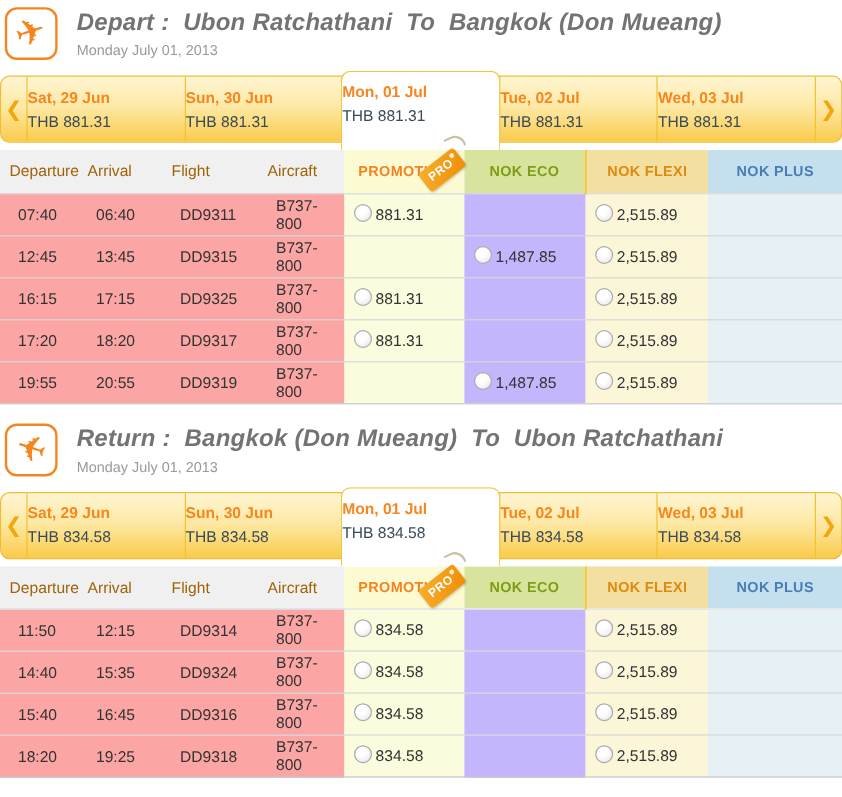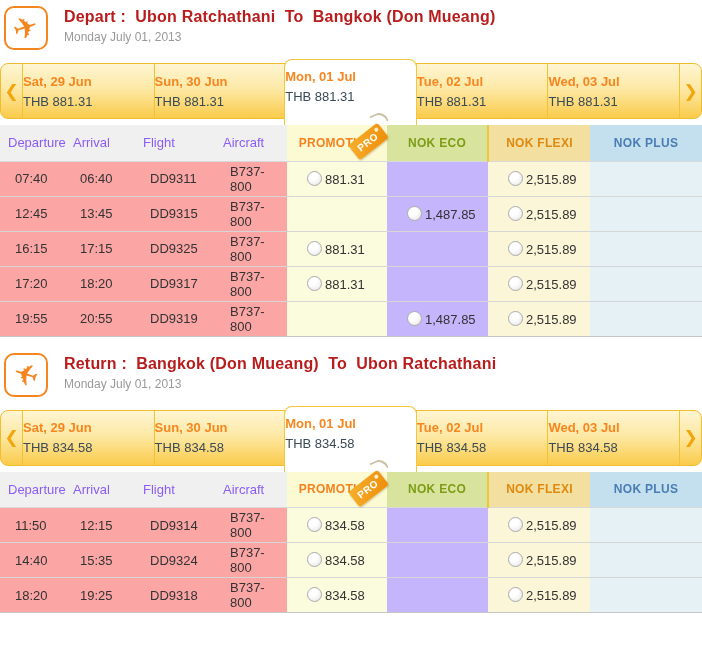--- a/index.html
+++ b/index.html
@@ -8,21 +8,21 @@
   .flight-section{width:702px;}
   .flight-section + .flight-section{margin-top:14px;}
 
   
   .sec-head{display:flex;align-items:flex-start;gap:16px;padding:2px 0 0 4px;}
   .plane-box{width:40px;height:40px;border:2px solid #F5861F;border-radius:10px;
     display:flex;align-items:center;justify-content:center;background:#fff;flex:0 0 auto;}
   .plane-glyph{font-size:30px;color:#F5861F;line-height:1;transform:rotate(-18deg);display:inline-block;}
   .mirrored .plane-glyph{transform:scaleX(-1) rotate(-18deg);}
   .sec-titles{padding-top:2px;}
-  .sec-title{font-size:16px;font-weight:bold;color:#b91c1c;white-space:pre;letter-spacing:.2px;}
+  .sec-title{font-size:20px;font-weight:bold;color:#737373;white-space:pre;letter-spacing:.2px;font-style:italic;}
   .sec-date{font-size:12px;color:#999;margin-top:4px;}
 
   
   .tab-strip{display:flex;height:54px;margin:13px 0 6px 0;position:relative;
     background:linear-gradient(180deg,#FEF5D2 0%,#FDE9A6 45%,#FACB4B 100%);
     border:1px solid #EFBD2F;border-radius:8px;}
   .arrow{width:21px;display:flex;align-items:center;justify-content:center;cursor:pointer;flex:0 0 auto;}
   .arrow span{font-size:17px;font-weight:bold;color:#F2A50C;line-height:1;}
   .arrow.right{border-left:1px solid #F1C231;}
   .tabs{display:flex;flex:1;}
@@ -31,30 +31,30 @@
   .tab-day{font-size:13px;font-weight:bold;color:#F6861F;}
   .tab-price{font-size:13px;color:#3A4A57;}
   .tab.selected{background:#FFF;border:1px solid #F3C63E;border-bottom:none;
     border-radius:8px 8px 0 0;margin:-5px -1px -7px -1px;z-index:2;padding-bottom:12px;}
 
   
   .fare-table{width:702px;border-collapse:collapse;table-layout:fixed;}
   .fare-table thead tr{height:36px;}
   .fare-table tbody tr{height:35px;border-bottom:1px solid #D6D6D6;}
   .fare-table tbody tr:last-child{border-bottom:1px solid #C6C6C6;}
-  .th-info{background:#F0F0F0;font-weight:normal;font-size:13px;color:#8b5cf6;
+  .th-info{background:#F0F0F0;font-weight:normal;font-size:13px;color:#a16207;
     text-align:left;padding-left:8px;border-bottom:1px solid #D9D9D9;}
   .th-fare{font-size:12px;font-weight:bold;text-align:center;letter-spacing:.3px;
     border-bottom:1px solid #D9D9D9;position:relative;}
   .fare-promotion.th-fare{background:#FBFAD2;color:#F6821F;}
   .fare-eco.th-fare{background:#D8E49E;color:#7E9C15;}
   .fare-flexi.th-fare{background:#F3DFA0;color:#E0890F;border-left:2px solid #EFC53C;}
   .fare-plus.th-fare{background:#C4E0EE;color:#4A7DB5;}
   .td-info{font-size:13px;color:#333;padding-left:15px;background:#fca5a5;}
-  .td-fare{padding-left:20px;vertical-align:middle;}
+  .td-fare{padding-left:8px;vertical-align:middle;}
   .fare-promotion.td-fare{background:#FBFBDE;}
   .fare-eco.td-fare{background:#c4b5fd;margin-left:36px;}
   .fare-flexi.td-fare{background:#FCF6D8;}
   .fare-plus.td-fare{background:#E6F1F5;}
   .radio{display:inline-block;width:13px;height:13px;border-radius:50%;
     border:1px solid #ABABAB;background:radial-gradient(circle at 35% 30%,#FFFFFF 35%,#E2E2E2 100%);
     vertical-align:-2px;margin-right:3px;cursor:pointer;}
   .fare-price{font-size:13px;color:#333;}
 
   
@@ -267,20 +267,30 @@
           <td class="td-info">14:40</td>
           <td class="td-info">15:35</td>
           <td class="td-info">DD9324</td>
           <td class="td-info">B737-800</td>
           <td class="td-fare fare-promotion"><span class="radio"></span><span class="fare-price">834.58</span></td>
           <td class="td-fare fare-eco"></td>
           <td class="td-fare fare-flexi"><span class="radio"></span><span class="fare-price">2,515.89</span></td>
           <td class="td-fare fare-plus"></td>
         </tr>
         <tr>
+          <td class="td-info">15:40</td>
+          <td class="td-info">16:45</td>
+          <td class="td-info">DD9316</td>
+          <td class="td-info">B737-800</td>
+          <td class="td-fare fare-promotion"><span class="radio"></span><span class="fare-price">834.58</span></td>
+          <td class="td-fare fare-eco"></td>
+          <td class="td-fare fare-flexi"><span class="radio"></span><span class="fare-price">2,515.89</span></td>
+          <td class="td-fare fare-plus"></td>
+        </tr>
+        <tr>
           <td class="td-info">18:20</td>
           <td class="td-info">19:25</td>
           <td class="td-info">DD9318</td>
           <td class="td-info">B737-800</td>
           <td class="td-fare fare-promotion"><span class="radio"></span><span class="fare-price">834.58</span></td>
           <td class="td-fare fare-eco"></td>
           <td class="td-fare fare-flexi"><span class="radio"></span><span class="fare-price">2,515.89</span></td>
           <td class="td-fare fare-plus"></td>
         </tr>
       </tbody>

